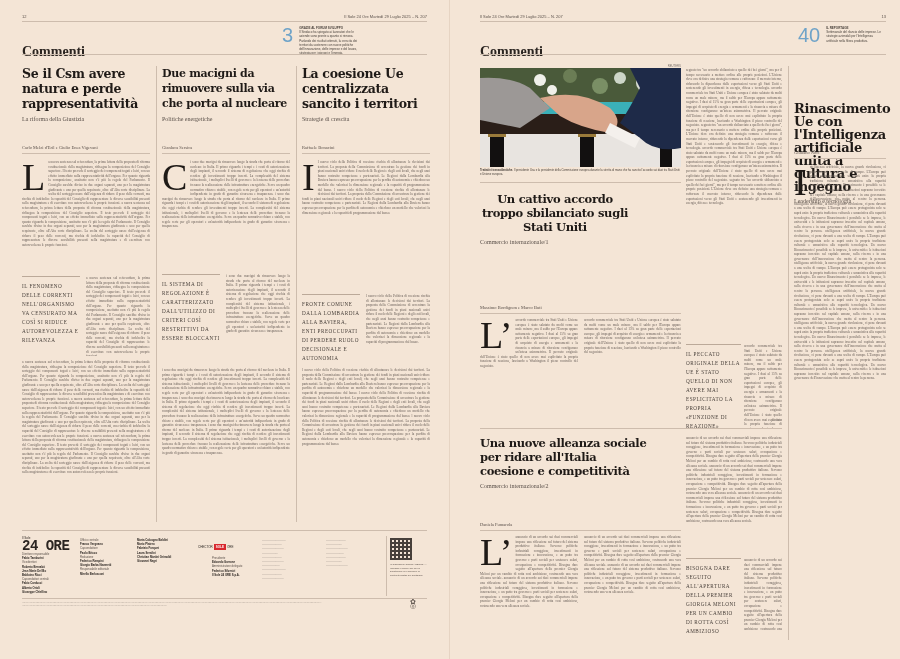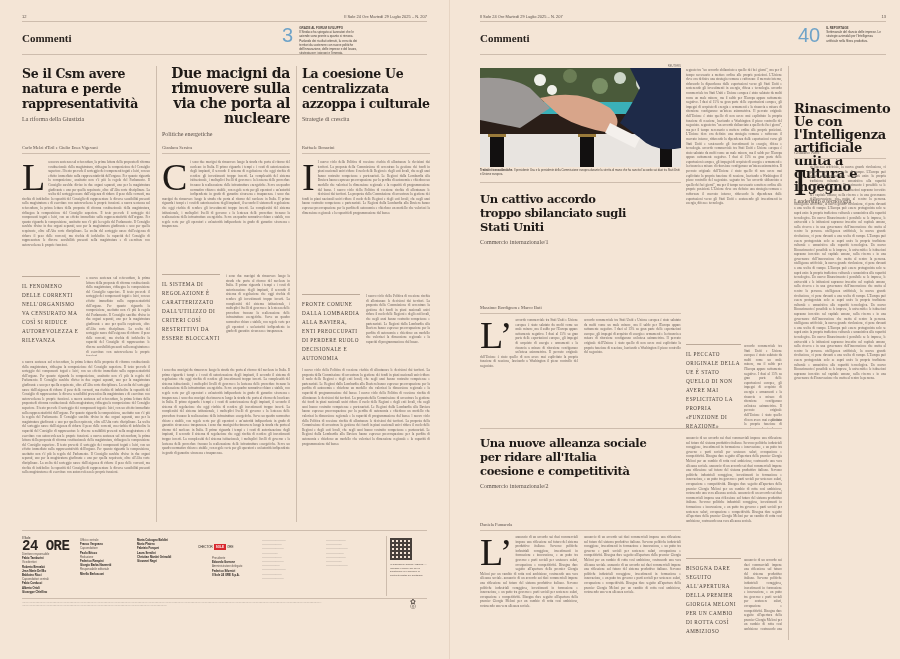--- a/index.html
+++ b/index.html
@@ -3,21 +3,21 @@
 <meta charset="utf-8">
 <style>
   * { box-sizing: border-box; margin: 0; padding: 0; }
   html, body { width: 900px; height: 659px; overflow: hidden; background: #f4e6d8; }
   body { font-family: "Liberation Serif", serif; color: #2a2420; position: relative; }
   .spread { position: absolute; inset: 0; display: flex; }
   .page { position: relative; width: 450px; height: 659px; background: #f4e5d6; }
   .page.left { border-right: 1px solid #e6d4c3; }
   .folio-row { position: absolute; top: 12px; left: 22px; right: 22px; height: 8px; font-family: "Liberation Sans", sans-serif; font-size: 4px; color: #5a504a; display: flex; justify-content: space-between; align-items: center; }
   .rule { position: absolute; height: 1px; background: #cdbcad; }
-  .section-title { position: absolute; top: 32px; font-family: "Liberation Serif", serif; font-weight: bold; font-size: 11px; color: #2a2420; }
+  .section-title { position: absolute; top: 44px; font-family: "Liberation Serif", serif; font-weight: bold; font-size: 14px; color: #2a2420; }
   .teaser { position: absolute; top: 26px; display: flex; gap: 6px; }
   .teaser .num { font-family: "Liberation Sans", sans-serif; font-size: 20px; color: #6fa3c8; line-height: 18px; font-weight: 300; }
   .teaser .txt { font-family: "Liberation Sans", sans-serif; font-size: 3px; line-height: 4.2px; color: #4a423c; width: 62px; }
   .teaser .txt b { display: block; font-size: 3px; }
   .col { position: absolute; }
   .headline { font-family: "DejaVu Serif", serif; font-weight: bold; color: #1f1a17; letter-spacing: -0.3px; }
   .kicker { font-family: "Liberation Serif", serif; font-size: 6px; color: #5a504a; margin-top: 5px; }
   .byline { font-family: "Liberation Serif", serif; font-size: 4.5px; color: #5a504a; padding-bottom: 3px; border-bottom: 1px solid #cdbcad; }
   .body-text { font-family: "Liberation Serif", serif; font-size: 3.4px; line-height: 4.6px; color: #6a605a; text-align: justify; }
   .dropcap { float: left; font-family: "Liberation Serif", serif; font-size: 38px; line-height: 32px; margin: 1px 3px 0 0; color: #1f1a17; }
@@ -70,42 +70,42 @@
         <div class="pullquote" style="width:58px;">Il fenomeno delle correnti nell'organismo va censurato ma così si riduce autorevolezza e rilevanza</div>
         <div class="body-text" style="width:64px;height:80px;overflow:hidden;">a nuova sentenza sul referendum, la prima lettura della proposta di riforma costituzionale della magistratura, ridisegna la composizione del Consiglio superiore. Il testo prevede il sorteggio dei componenti togati e laici, con un effetto immediato sulla rappresentatività dell'organo. Per quanto riguarda la composizione, anzitutto non c'è più la regola del Parlamento. Il Consiglio sarebbe diviso in due organi separati, uno per la magistratura giudicante e uno per quella requirente, oltre all'Alta corte disciplinare. La scelta del sorteggio nasce dall'esigenza di ridurre il peso delle correnti, ma rischia di indebolire la capacità del Consiglio di rappresentare le diverse sensibilità presenti nella magistratura e di esercitare con autorevolezza le proprie funzioni.</div>
       </div>
       <div class="body-text" style="margin-top:4px;height:150px;overflow:hidden;">
         <span>a nuova sentenza sul referendum, la prima lettura della proposta di riforma costituzionale della magistratura, ridisegna la composizione del Consiglio superiore. Il testo prevede il sorteggio dei componenti togati e laici, con un effetto immediato sulla rappresentatività dell'organo. Per quanto riguarda la composizione, anzitutto non c'è più la regola del Parlamento. Il Consiglio sarebbe diviso in due organi separati, uno per la magistratura giudicante e uno per quella requirente, oltre all'Alta corte disciplinare. La scelta del sorteggio nasce dall'esigenza di ridurre il peso delle correnti, ma rischia di indebolire la capacità del Consiglio di rappresentare le diverse sensibilità presenti nella magistratura e di esercitare con autorevolezza le proprie funzioni.</span> <span>a nuova sentenza sul referendum, la prima lettura della proposta di riforma costituzionale della magistratura, ridisegna la composizione del Consiglio superiore. Il testo prevede il sorteggio dei componenti togati e laici, con un effetto immediato sulla rappresentatività dell'organo. Per quanto riguarda la composizione, anzitutto non c'è più la regola del Parlamento. Il Consiglio sarebbe diviso in due organi separati, uno per la magistratura giudicante e uno per quella requirente, oltre all'Alta corte disciplinare. La scelta del sorteggio nasce dall'esigenza di ridurre il peso delle correnti, ma rischia di indebolire la capacità del Consiglio di rappresentare le diverse sensibilità presenti nella magistratura e di esercitare con autorevolezza le proprie funzioni.</span> <span>a nuova sentenza sul referendum, la prima lettura della proposta di riforma costituzionale della magistratura, ridisegna la composizione del Consiglio superiore. Il testo prevede il sorteggio dei componenti togati e laici, con un effetto immediato sulla rappresentatività dell'organo. Per quanto riguarda la composizione, anzitutto non c'è più la regola del Parlamento. Il Consiglio sarebbe diviso in due organi separati, uno per la magistratura giudicante e uno per quella requirente, oltre all'Alta corte disciplinare. La scelta del sorteggio nasce dall'esigenza di ridurre il peso delle correnti, ma rischia di indebolire la capacità del Consiglio di rappresentare le diverse sensibilità presenti nella magistratura e di esercitare con autorevolezza le proprie funzioni.</span>
       </div>
     </div>
     <div class="vline" style="left:156px;top:66px;height:456px;"></div>
 
     <div class="col" style="left:162px;top:66px;width:128px;">
-      <div class="headline" style="font-size:14px;line-height:15px;text-align:right;">Due macigni da rimuovere sulla via che porta al nucleare</div>
+      <div class="headline" style="font-size:11px;line-height:15px;">Due macigni da rimuovere sulla via che porta al nucleare</div>
       <div class="kicker">Politiche energetiche</div>
     </div>
     <div class="col" style="left:162px;top:145px;width:128px;">
       <div class="byline">Gianluca Sersica</div>
       <div class="body-text" style="margin-top:6px;height:108px;overflow:hidden;">
         <span class="dropcap">C</span>
         <span>i sono due macigni da rimuovere lungo la strada che porta al ritorno del nucleare in Italia. Il primo riguarda i tempi e i costi di autorizzazione degli impianti, il secondo il sistema di regolazione che oggi rischia di rendere gli investimenti troppo incerti. La complessità del sistema istituzionale, i molteplici livelli di governo e la lentezza delle procedure frenano la realizzazione delle infrastrutture energetiche. Serve un quadro normativo chiaro e stabile, con regole certe per gli operatori e un'autorità indipendente in grado di garantire sicurezza e trasparenza.</span>
         <span>i sono due macigni da rimuovere lungo la strada che porta al ritorno del nucleare in Italia. Il primo riguarda i tempi e i costi di autorizzazione degli impianti, il secondo il sistema di regolazione che oggi rischia di rendere gli investimenti troppo incerti. La complessità del sistema istituzionale, i molteplici livelli di governo e la lentezza delle procedure frenano la realizzazione delle infrastrutture energetiche. Serve un quadro normativo chiaro e stabile, con regole certe per gli operatori e un'autorità indipendente in grado di garantire sicurezza e trasparenza.</span>
       </div>
       <div style="display:flex;gap:6px;margin-top:6px;">
         <div class="pullquote" style="width:58px;">Il sistema di regolazione è caratterizzato dall'utilizzo di criteri così restrittivi da essere bloccanti</div>
         <div class="body-text" style="width:64px;height:90px;overflow:hidden;">i sono due macigni da rimuovere lungo la strada che porta al ritorno del nucleare in Italia. Il primo riguarda i tempi e i costi di autorizzazione degli impianti, il secondo il sistema di regolazione che oggi rischia di rendere gli investimenti troppo incerti. La complessità del sistema istituzionale, i molteplici livelli di governo e la lentezza delle procedure frenano la realizzazione delle infrastrutture energetiche. Serve un quadro normativo chiaro e stabile, con regole certe per gli operatori e un'autorità indipendente in grado di garantire sicurezza e trasparenza.</div>
       </div>
       <div class="body-text" style="margin-top:4px;height:150px;overflow:hidden;">
         <span>i sono due macigni da rimuovere lungo la strada che porta al ritorno del nucleare in Italia. Il primo riguarda i tempi e i costi di autorizzazione degli impianti, il secondo il sistema di regolazione che oggi rischia di rendere gli investimenti troppo incerti. La complessità del sistema istituzionale, i molteplici livelli di governo e la lentezza delle procedure frenano la realizzazione delle infrastrutture energetiche. Serve un quadro normativo chiaro e stabile, con regole certe per gli operatori e un'autorità indipendente in grado di garantire sicurezza e trasparenza.</span> <span>i sono due macigni da rimuovere lungo la strada che porta al ritorno del nucleare in Italia. Il primo riguarda i tempi e i costi di autorizzazione degli impianti, il secondo il sistema di regolazione che oggi rischia di rendere gli investimenti troppo incerti. La complessità del sistema istituzionale, i molteplici livelli di governo e la lentezza delle procedure frenano la realizzazione delle infrastrutture energetiche. Serve un quadro normativo chiaro e stabile, con regole certe per gli operatori e un'autorità indipendente in grado di garantire sicurezza e trasparenza.</span> <span>i sono due macigni da rimuovere lungo la strada che porta al ritorno del nucleare in Italia. Il primo riguarda i tempi e i costi di autorizzazione degli impianti, il secondo il sistema di regolazione che oggi rischia di rendere gli investimenti troppo incerti. La complessità del sistema istituzionale, i molteplici livelli di governo e la lentezza delle procedure frenano la realizzazione delle infrastrutture energetiche. Serve un quadro normativo chiaro e stabile, con regole certe per gli operatori e un'autorità indipendente in grado di garantire sicurezza e trasparenza.</span>
       </div>
     </div>
     <div class="vline" style="left:296px;top:66px;height:456px;"></div>
 
     <div class="col" style="left:302px;top:66px;width:128px;">
-      <div class="headline" style="font-size:12.5px;line-height:15px;">La coesione Ue centralizzata azzoppa i culturale</div>
+      <div class="headline" style="font-size:12.5px;line-height:15px;">La coesione Ue centralizzata sancito i territori</div>
       <div class="kicker">Strategie di crescita</div>
     </div>
     <div class="col" style="left:302px;top:145px;width:128px;">
       <div class="byline">Raffaele Bonacini</div>
       <div class="body-text" style="margin-top:6px;height:128px;overflow:hidden;">
         <span class="dropcap">I</span>
         <span>l nuovo ciclo della Politica di coesione rischia di allontanare le decisioni dai territori. La proposta della Commissione di accentrare la gestione dei fondi in piani nazionali unici riduce il ruolo delle Regioni e degli enti locali, che negli anni hanno costruito competenze e partenariati. Le Regioni dalla Lombardia alla Baviera hanno espresso preoccupazione per la perdita di autonomia e chiedono un modello che valorizzi la dimensione regionale e la capacità di programmazione dal basso.</span>
         <span>l nuovo ciclo della Politica di coesione rischia di allontanare le decisioni dai territori. La proposta della Commissione di accentrare la gestione dei fondi in piani nazionali unici riduce il ruolo delle Regioni e degli enti locali, che negli anni hanno costruito competenze e partenariati. Le Regioni dalla Lombardia alla Baviera hanno espresso preoccupazione per la perdita di autonomia e chiedono un modello che valorizzi la dimensione regionale e la capacità di programmazione dal basso.</span>
       </div>
       <div style="display:flex;gap:6px;margin-top:6px;">
@@ -236,21 +236,21 @@
     <div class="caption" style="position:absolute;left:30px;top:169px;width:201px;">
       <b>Trattativi transatlantiche.</b> <span>Il presidente Usa e la presidente della Commissione europea durante la stretta di mano che ha sancito l'accordo sui dazi tra Stati Uniti e Unione europea.</span>
     </div>
     <div class="rule" style="top:182px;left:30px;width:201px;"></div>
 
     <div class="col body-text" style="left:236px;top:68px;width:96px;height:330px;overflow:hidden;">
       <span>segnato tra "un accordo sbilanciato a quello dei bei giorni", ma per il tempo necessario a mettere ordine alle proprie posizioni. L'Unione deve ora definire una strategia comune e rafforzare il mercato interno, riducendo la dipendenza dalle esportazioni verso gli Stati Uniti e sostenendo gli investimenti in energia, difesa e tecnologia.</span> <span>accordo commerciale tra Stati Uniti e Unione europea è stato salutato da molti come un male minore, ma il saldo per l'Europa appare nettamente negativo. I dazi al 15% su gran parte delle esportazioni europee, gli impegni di acquisto di energia e armamenti e la rinuncia a misure di ritorsione configurano un'intesa asimmetrica. Il peccato originale dell'Unione è stato quello di non avere mai esplicitato la propria funzione di reazione, lasciando a Washington il pieno controllo del negoziato.</span> <span>segnato tra "un accordo sbilanciato a quello dei bei giorni", ma per il tempo necessario a mettere ordine alle proprie posizioni. L'Unione deve ora definire una strategia comune e rafforzare il mercato interno, riducendo la dipendenza dalle esportazioni verso gli Stati Uniti e sostenendo gli investimenti in energia, difesa e tecnologia.</span> <span>accordo commerciale tra Stati Uniti e Unione europea è stato salutato da molti come un male minore, ma il saldo per l'Europa appare nettamente negativo. I dazi al 15% su gran parte delle esportazioni europee, gli impegni di acquisto di energia e armamenti e la rinuncia a misure di ritorsione configurano un'intesa asimmetrica. Il peccato originale dell'Unione è stato quello di non avere mai esplicitato la propria funzione di reazione, lasciando a Washington il pieno controllo del negoziato.</span> <span>segnato tra "un accordo sbilanciato a quello dei bei giorni", ma per il tempo necessario a mettere ordine alle proprie posizioni. L'Unione deve ora definire una strategia comune e rafforzare il mercato interno, riducendo la dipendenza dalle esportazioni verso gli Stati Uniti e sostenendo gli investimenti in energia, difesa e tecnologia.</span>
     </div>
 
     <div class="col" style="left:30px;top:192px;width:150px;">
-      <div class="headline" style="font-size:11.5px;line-height:14px;">Un cattivo accordo troppo sbilanciato sugli Stati Uniti</div>
+      <div class="headline" style="font-size:11.5px;line-height:14px;text-align:center;">Un cattivo accordo troppo sbilanciato sugli Stati Uniti</div>
       <div class="kicker">Commercio internazionale/1</div>
     </div>
     <div class="col" style="left:30px;top:305px;width:201px;">
       <div class="byline">Massimo Bordignon e Marco Buti</div>
       <div style="display:flex;gap:6px;margin-top:4px;">
         <div class="body-text" style="width:98px;height:90px;overflow:hidden;">
           <span class="dropcap">L’</span>
           <span>accordo commerciale tra Stati Uniti e Unione europea è stato salutato da molti come un male minore, ma il saldo per l'Europa appare nettamente negativo. I dazi al 15% su gran parte delle esportazioni europee, gli impegni di acquisto di energia e armamenti e la rinuncia a misure di ritorsione configurano un'intesa asimmetrica. Il peccato originale dell'Unione è stato quello di non avere mai esplicitato la propria funzione di reazione, lasciando a Washington il pieno controllo del negoziato.</span>
         </div>
         <div class="body-text" style="width:97px;height:90px;overflow:hidden;"><span>accordo commerciale tra Stati Uniti e Unione europea è stato salutato da molti come un male minore, ma il saldo per l'Europa appare nettamente negativo. I dazi al 15% su gran parte delle esportazioni europee, gli impegni di acquisto di energia e armamenti e la rinuncia a misure di ritorsione configurano un'intesa asimmetrica. Il peccato originale dell'Unione è stato quello di non avere mai esplicitato la propria funzione di reazione, lasciando a Washington il pieno controllo del negoziato.</span></div>

